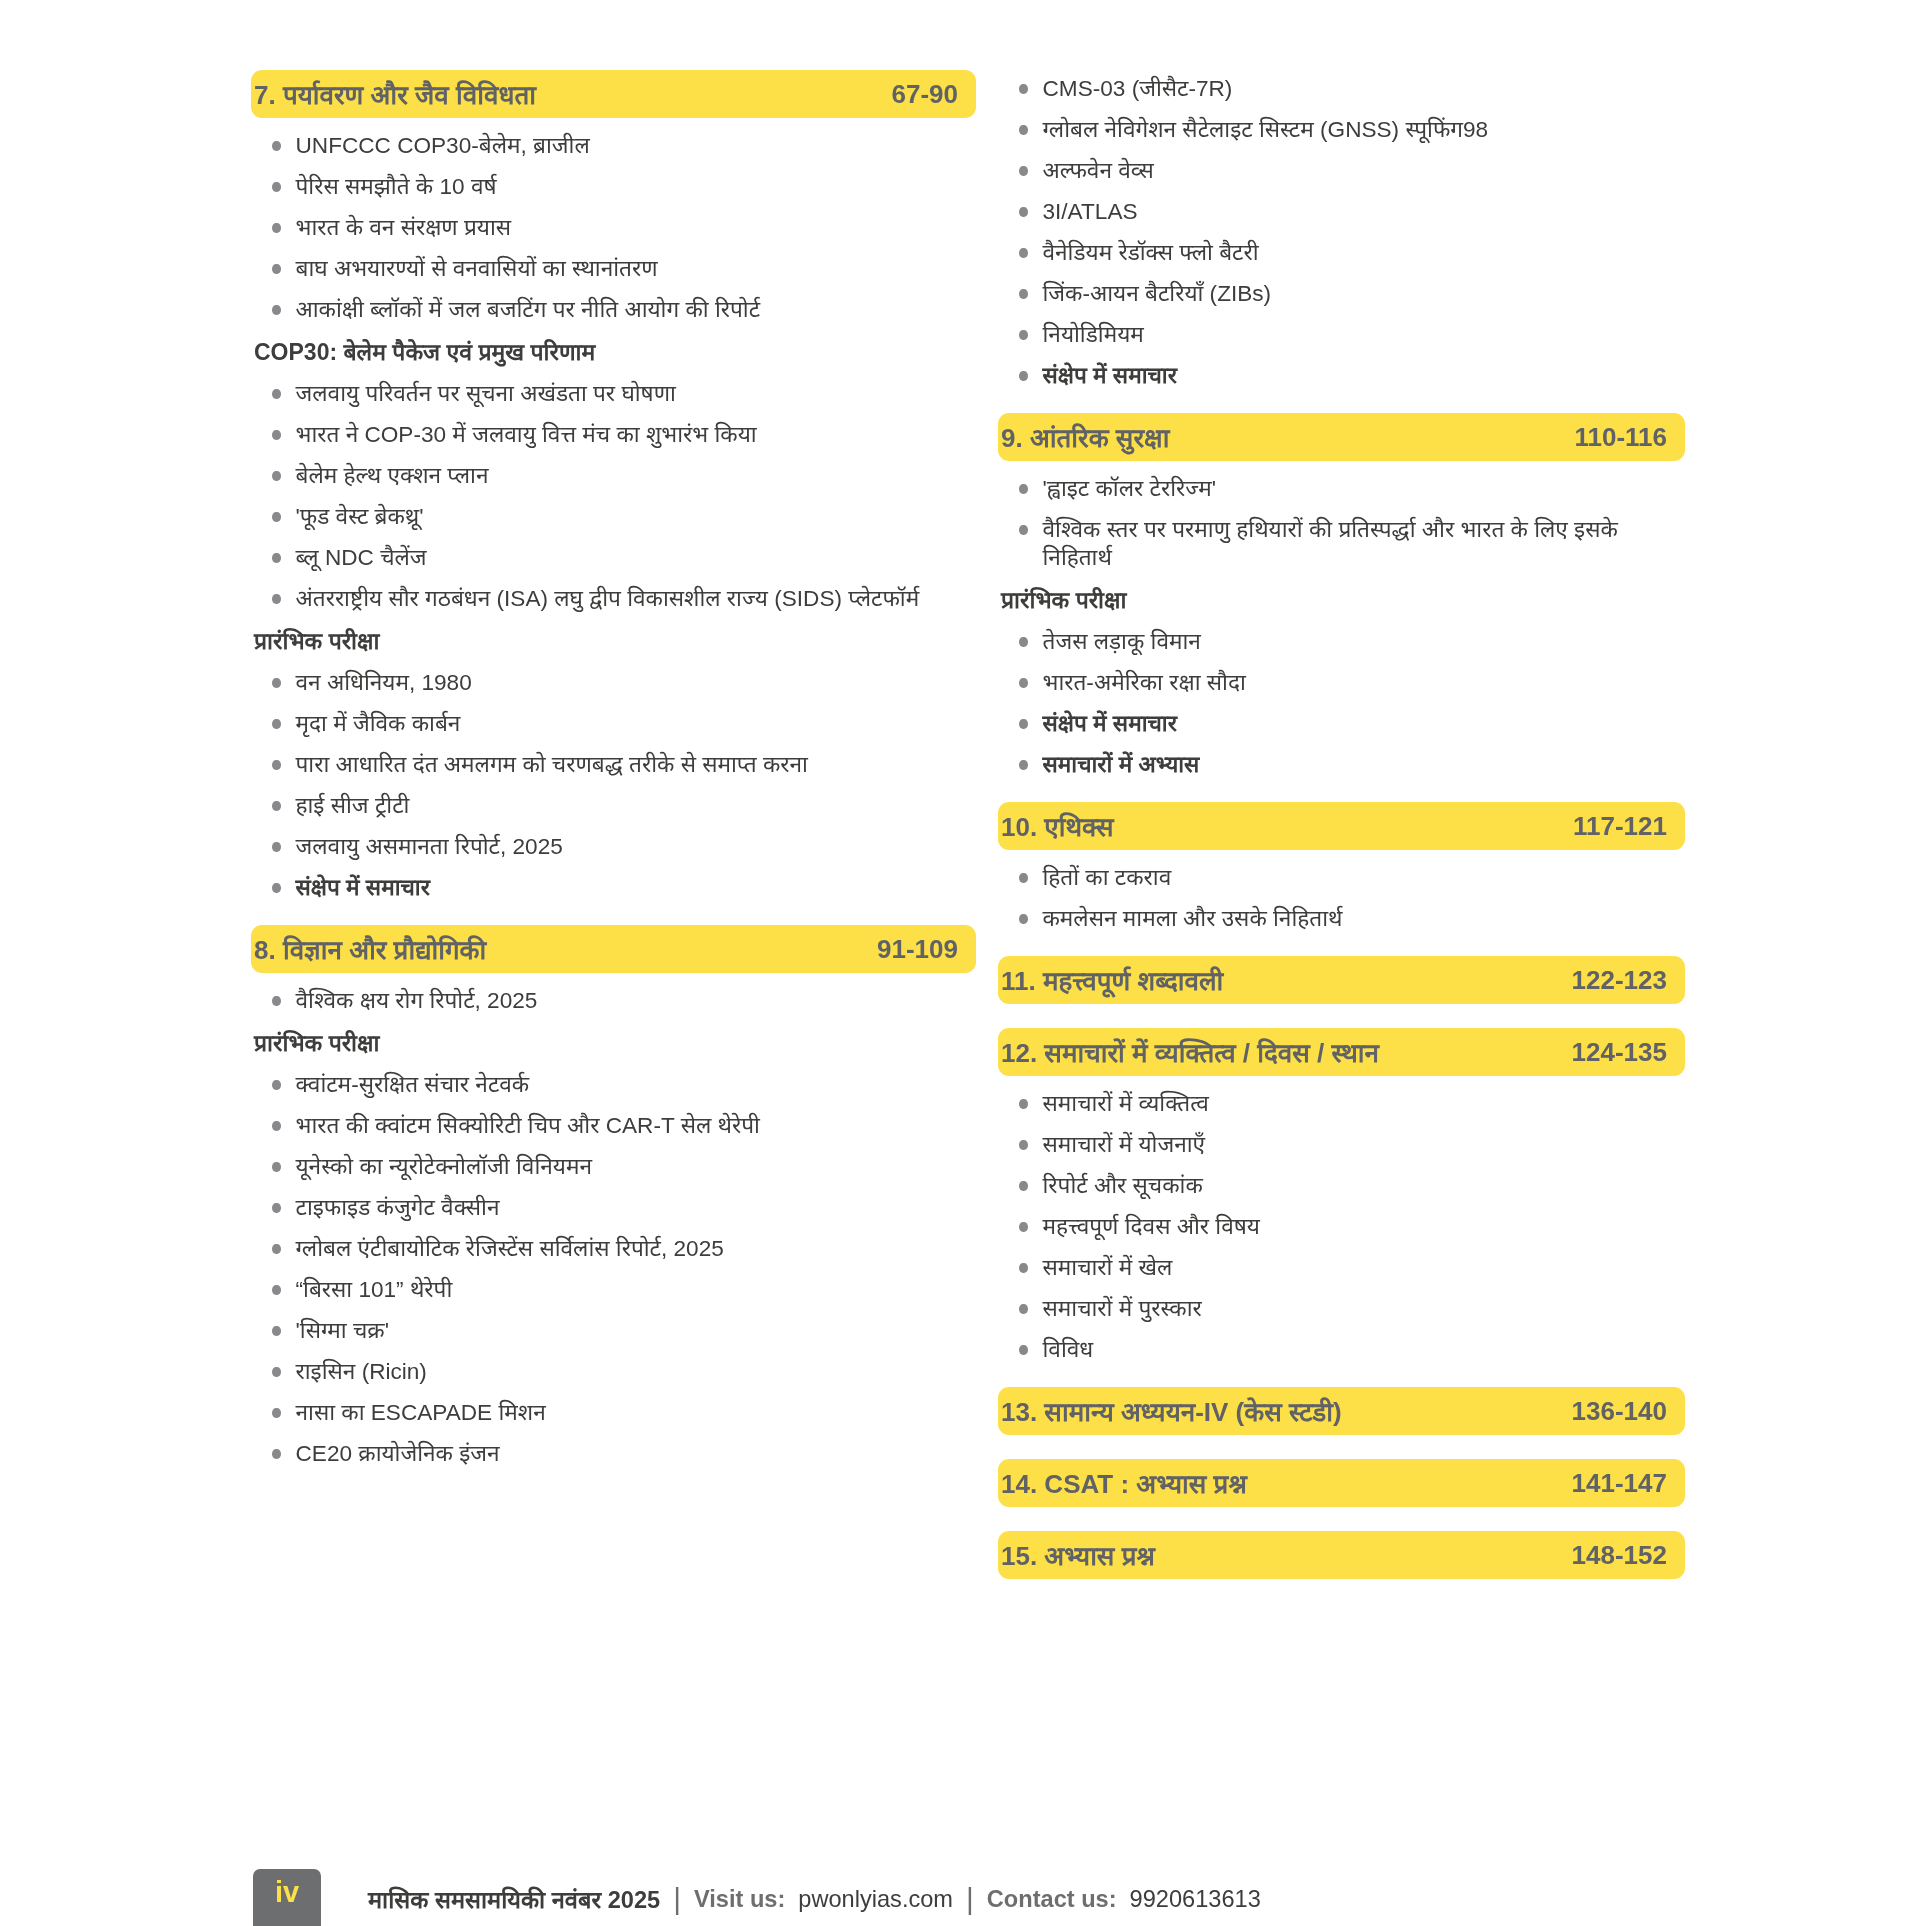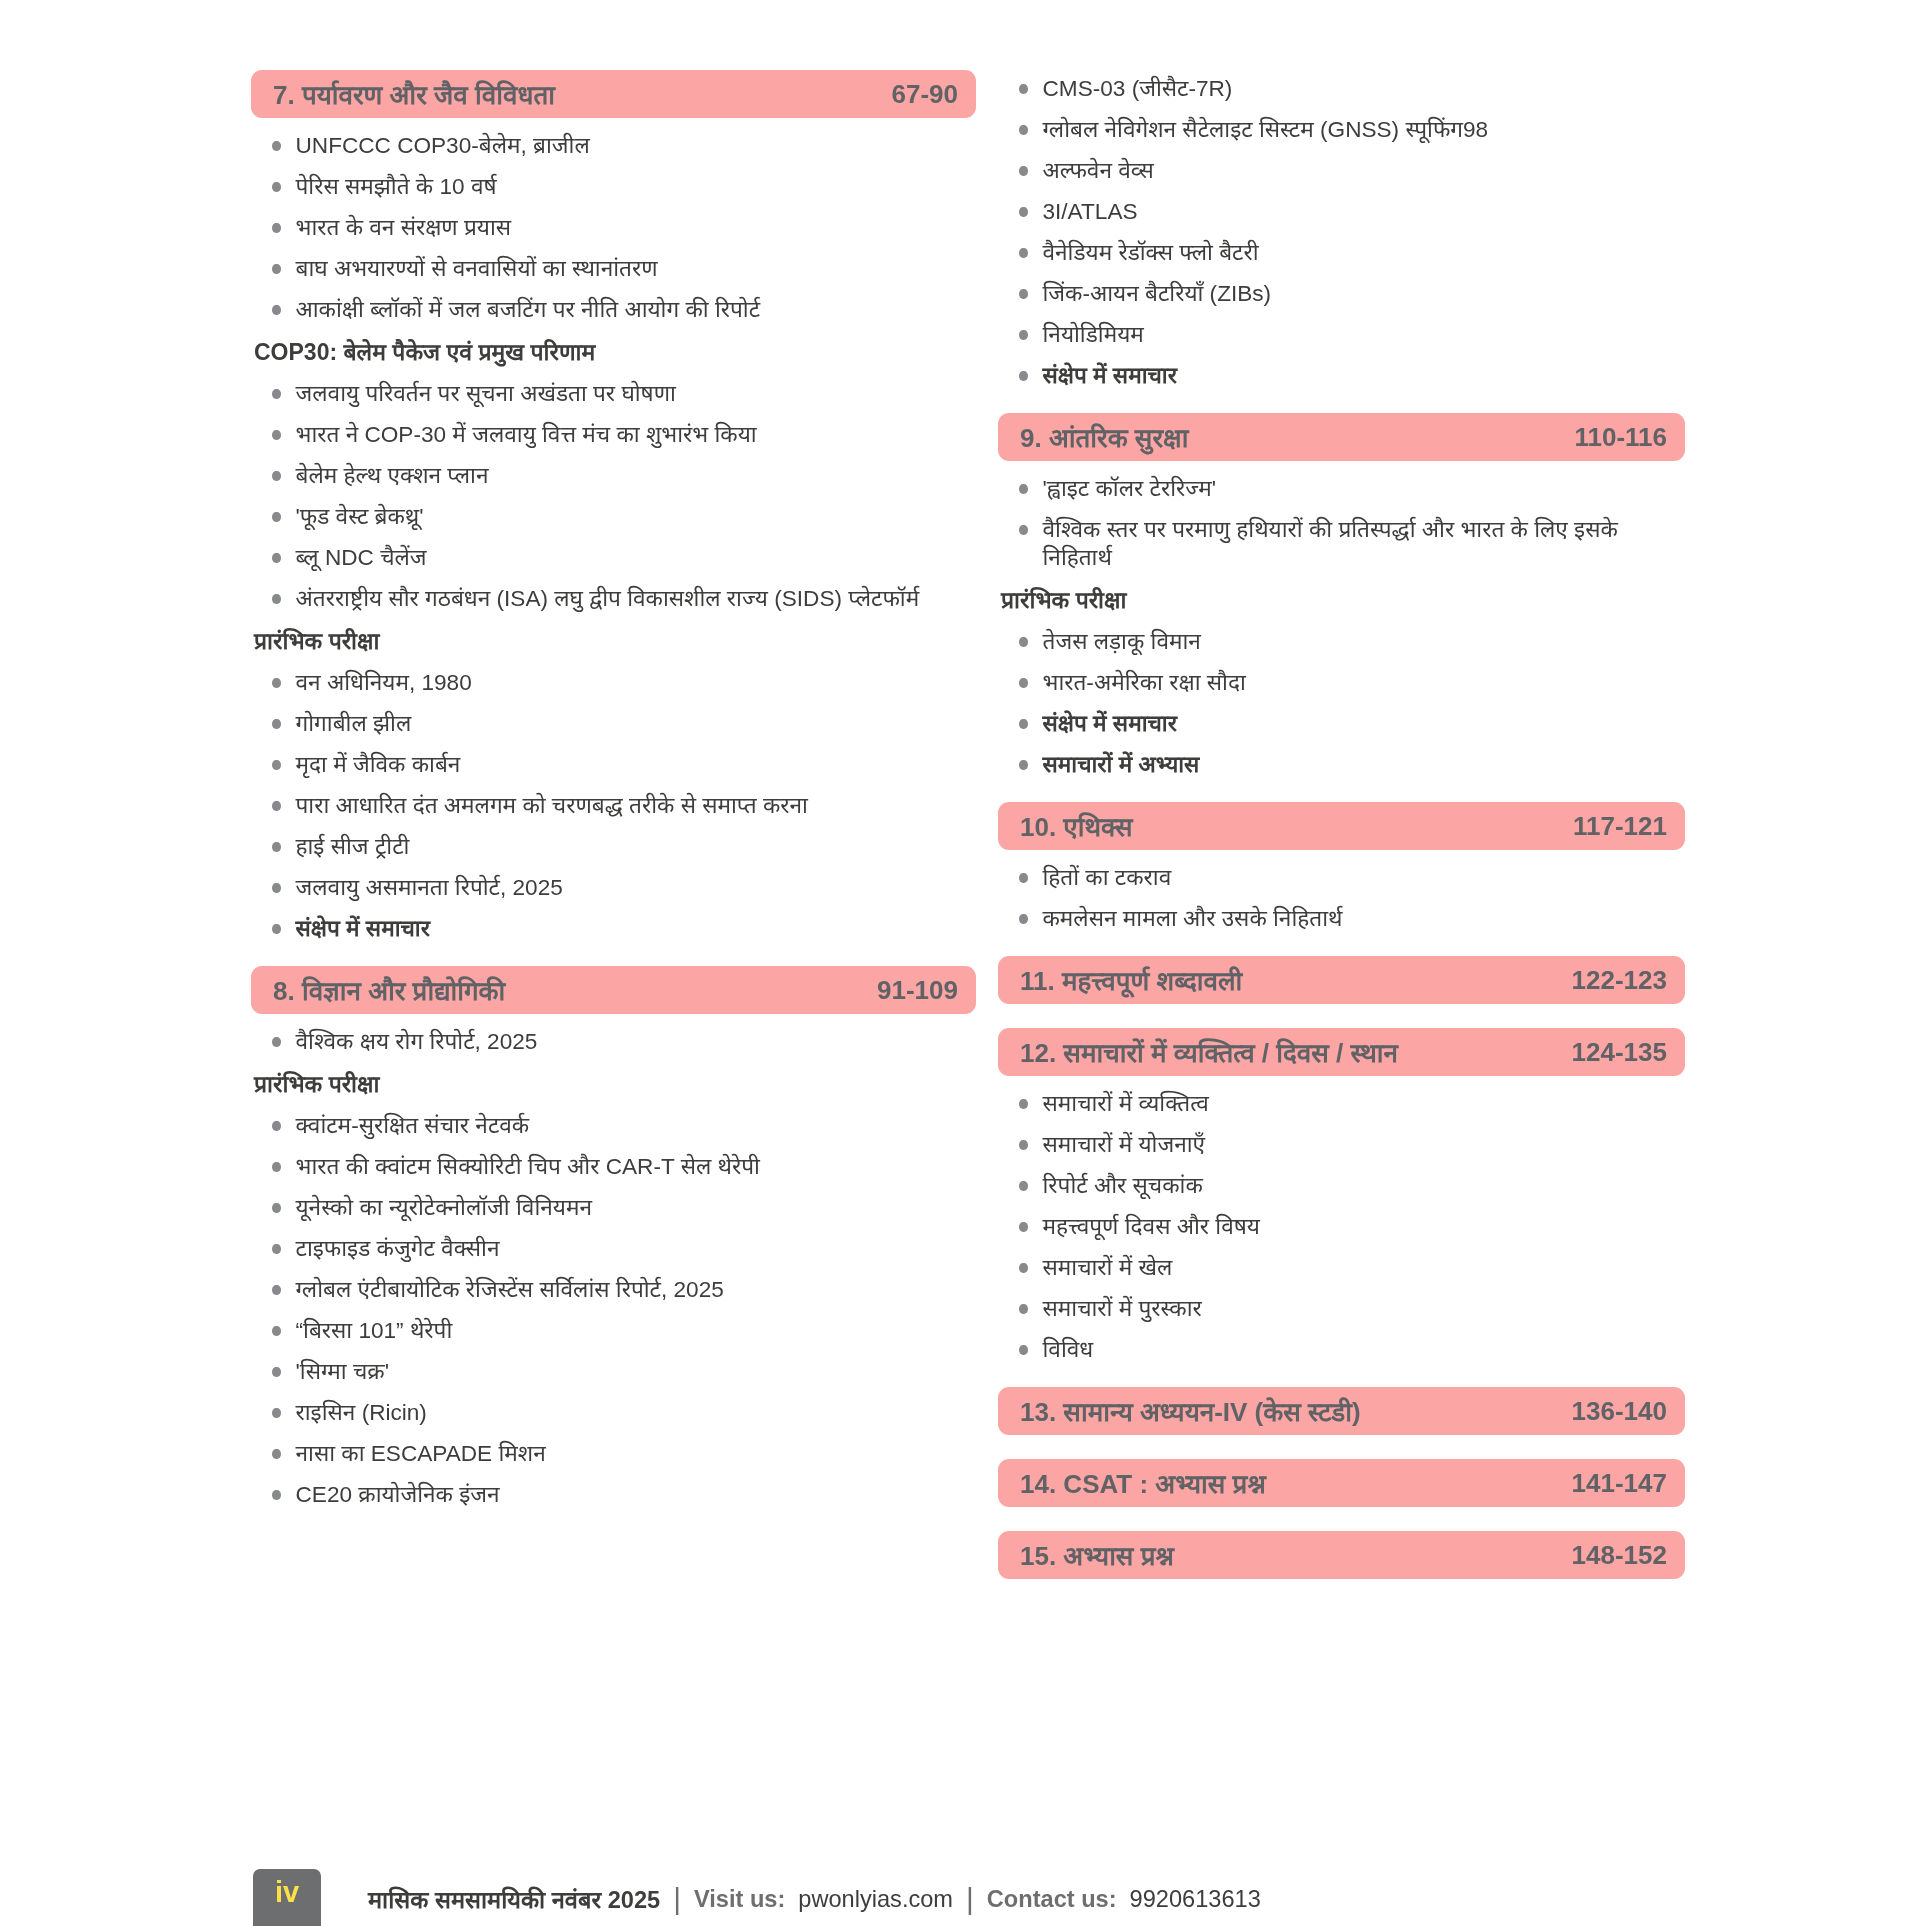--- a/index.html
+++ b/index.html
@@ -20,27 +20,27 @@
   .toc-col {
     position: absolute;
     top: 70px;
     display: flex;
     flex-direction: column;
   }
   .toc-col.left  { left: 251px;  width: 725px; }
   .toc-col.right { left: 998px; width: 687px; top: 75px; }
 
   .section-row {
-    background: #fca5a5;
+    background: #fde047;
     border-radius: 11px;
     min-height: 48px;
     display: flex;
     align-items: center;
     justify-content: space-between;
-    padding: 0 18px 0 22px;
+    padding: 0 18px 0 3px;
     margin: 10px 0 14px 0;
     box-sizing: border-box;
   }
   .section-row:first-child { margin-top: 0; }
   .section-title {
     font-size: 26px;
     font-weight: bold;
     color: #606266;
     letter-spacing: 0px;
   }
@@ -189,24 +189,20 @@
         <span class="bullet-dot"></span>
         <span class="bullet-text">अंतरराष्ट्रीय सौर गठबंधन (ISA) लघु द्वीप विकासशील राज्य (SIDS) प्लेटफॉर्म</span>
       </div>
       <div class="subheader-row">प्रारंभिक परीक्षा</div>
       <div class="bullet-row">
         <span class="bullet-dot"></span>
         <span class="bullet-text">वन अधिनियम, 1980</span>
       </div>
       <div class="bullet-row">
         <span class="bullet-dot"></span>
-        <span class="bullet-text">गोगाबील झील</span>
-      </div>
-      <div class="bullet-row">
-        <span class="bullet-dot"></span>
         <span class="bullet-text">मृदा में जैविक कार्बन</span>
       </div>
       <div class="bullet-row">
         <span class="bullet-dot"></span>
         <span class="bullet-text">पारा आधारित दंत अमलगम को चरणबद्ध तरीके से समाप्त करना</span>
       </div>
       <div class="bullet-row">
         <span class="bullet-dot"></span>
         <span class="bullet-text">हाई सीज ट्रीटी</span>
       </div>

